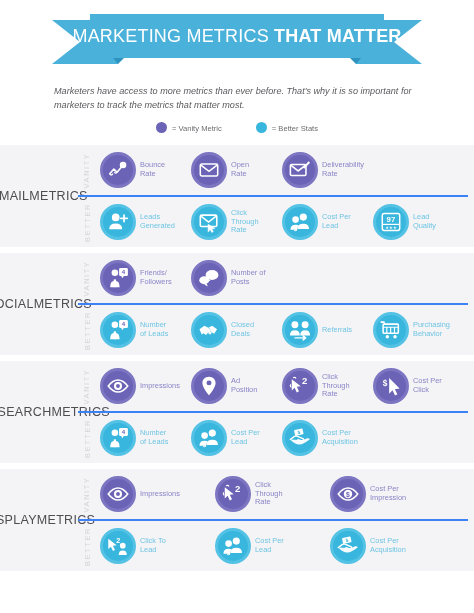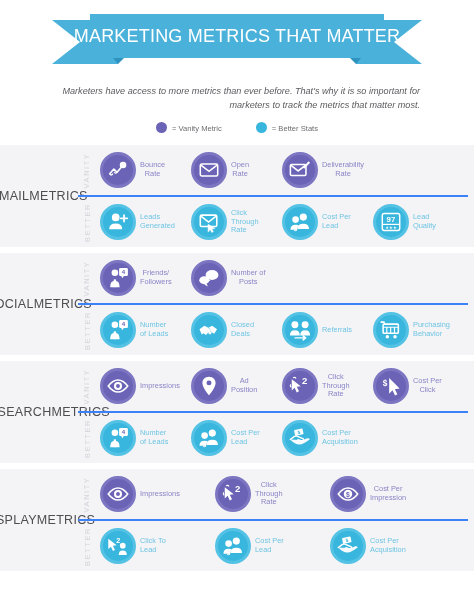--- a/index.html
+++ b/index.html
@@ -17,27 +17,27 @@
   .ribbon-wrap svg{display:block;}
   .ribbon-title{
     position:absolute;left:0;top:26px;width:474px;
     text-align:center;
     color:#ffffff;
     font-size:18px;
     letter-spacing:.2px;
     white-space:nowrap;
   }
   .ribbon-title .w-light{font-weight:400;}
-  .ribbon-title .w-bold{font-weight:400;}
+  .ribbon-title .w-bold{font-weight:700;}
 
   
   .subtitle{
     margin:6px auto 0;
     width:366px;
-    text-align:right;
+    text-align:left;
     font-style:italic;
     font-size:9.1px;
     line-height:14px;
     color:#5b5b5f;
   }
 
   
   .legend{
     margin-top:7px;
     display:flex;
@@ -117,21 +117,21 @@
     box-sizing:border-box;
   }
   .bubble.vanity{background:#6b63b5;border:3px solid #7c75c2;}
   .bubble.better{background:#39b6dd;border:3px solid #54c2e4;text-decoration:underline;}
   .bubble svg{display:block;}
   .metric-label{
     font-size:7.4px;
     line-height:8.8px;
     white-space:pre-line;
   }
-  .metric-label.vanity{color:#8a84c6;text-align:center;}
+  .metric-label.vanity{color:#8a84c6;}
   .metric-label.better{color:#6ec5e3;}
 
   
   .cols-4 .metric{width:88px;}
   .cols-3 .metric{width:112px;}
 </style>
 </head>
 <body>
 
 <div class="header">

